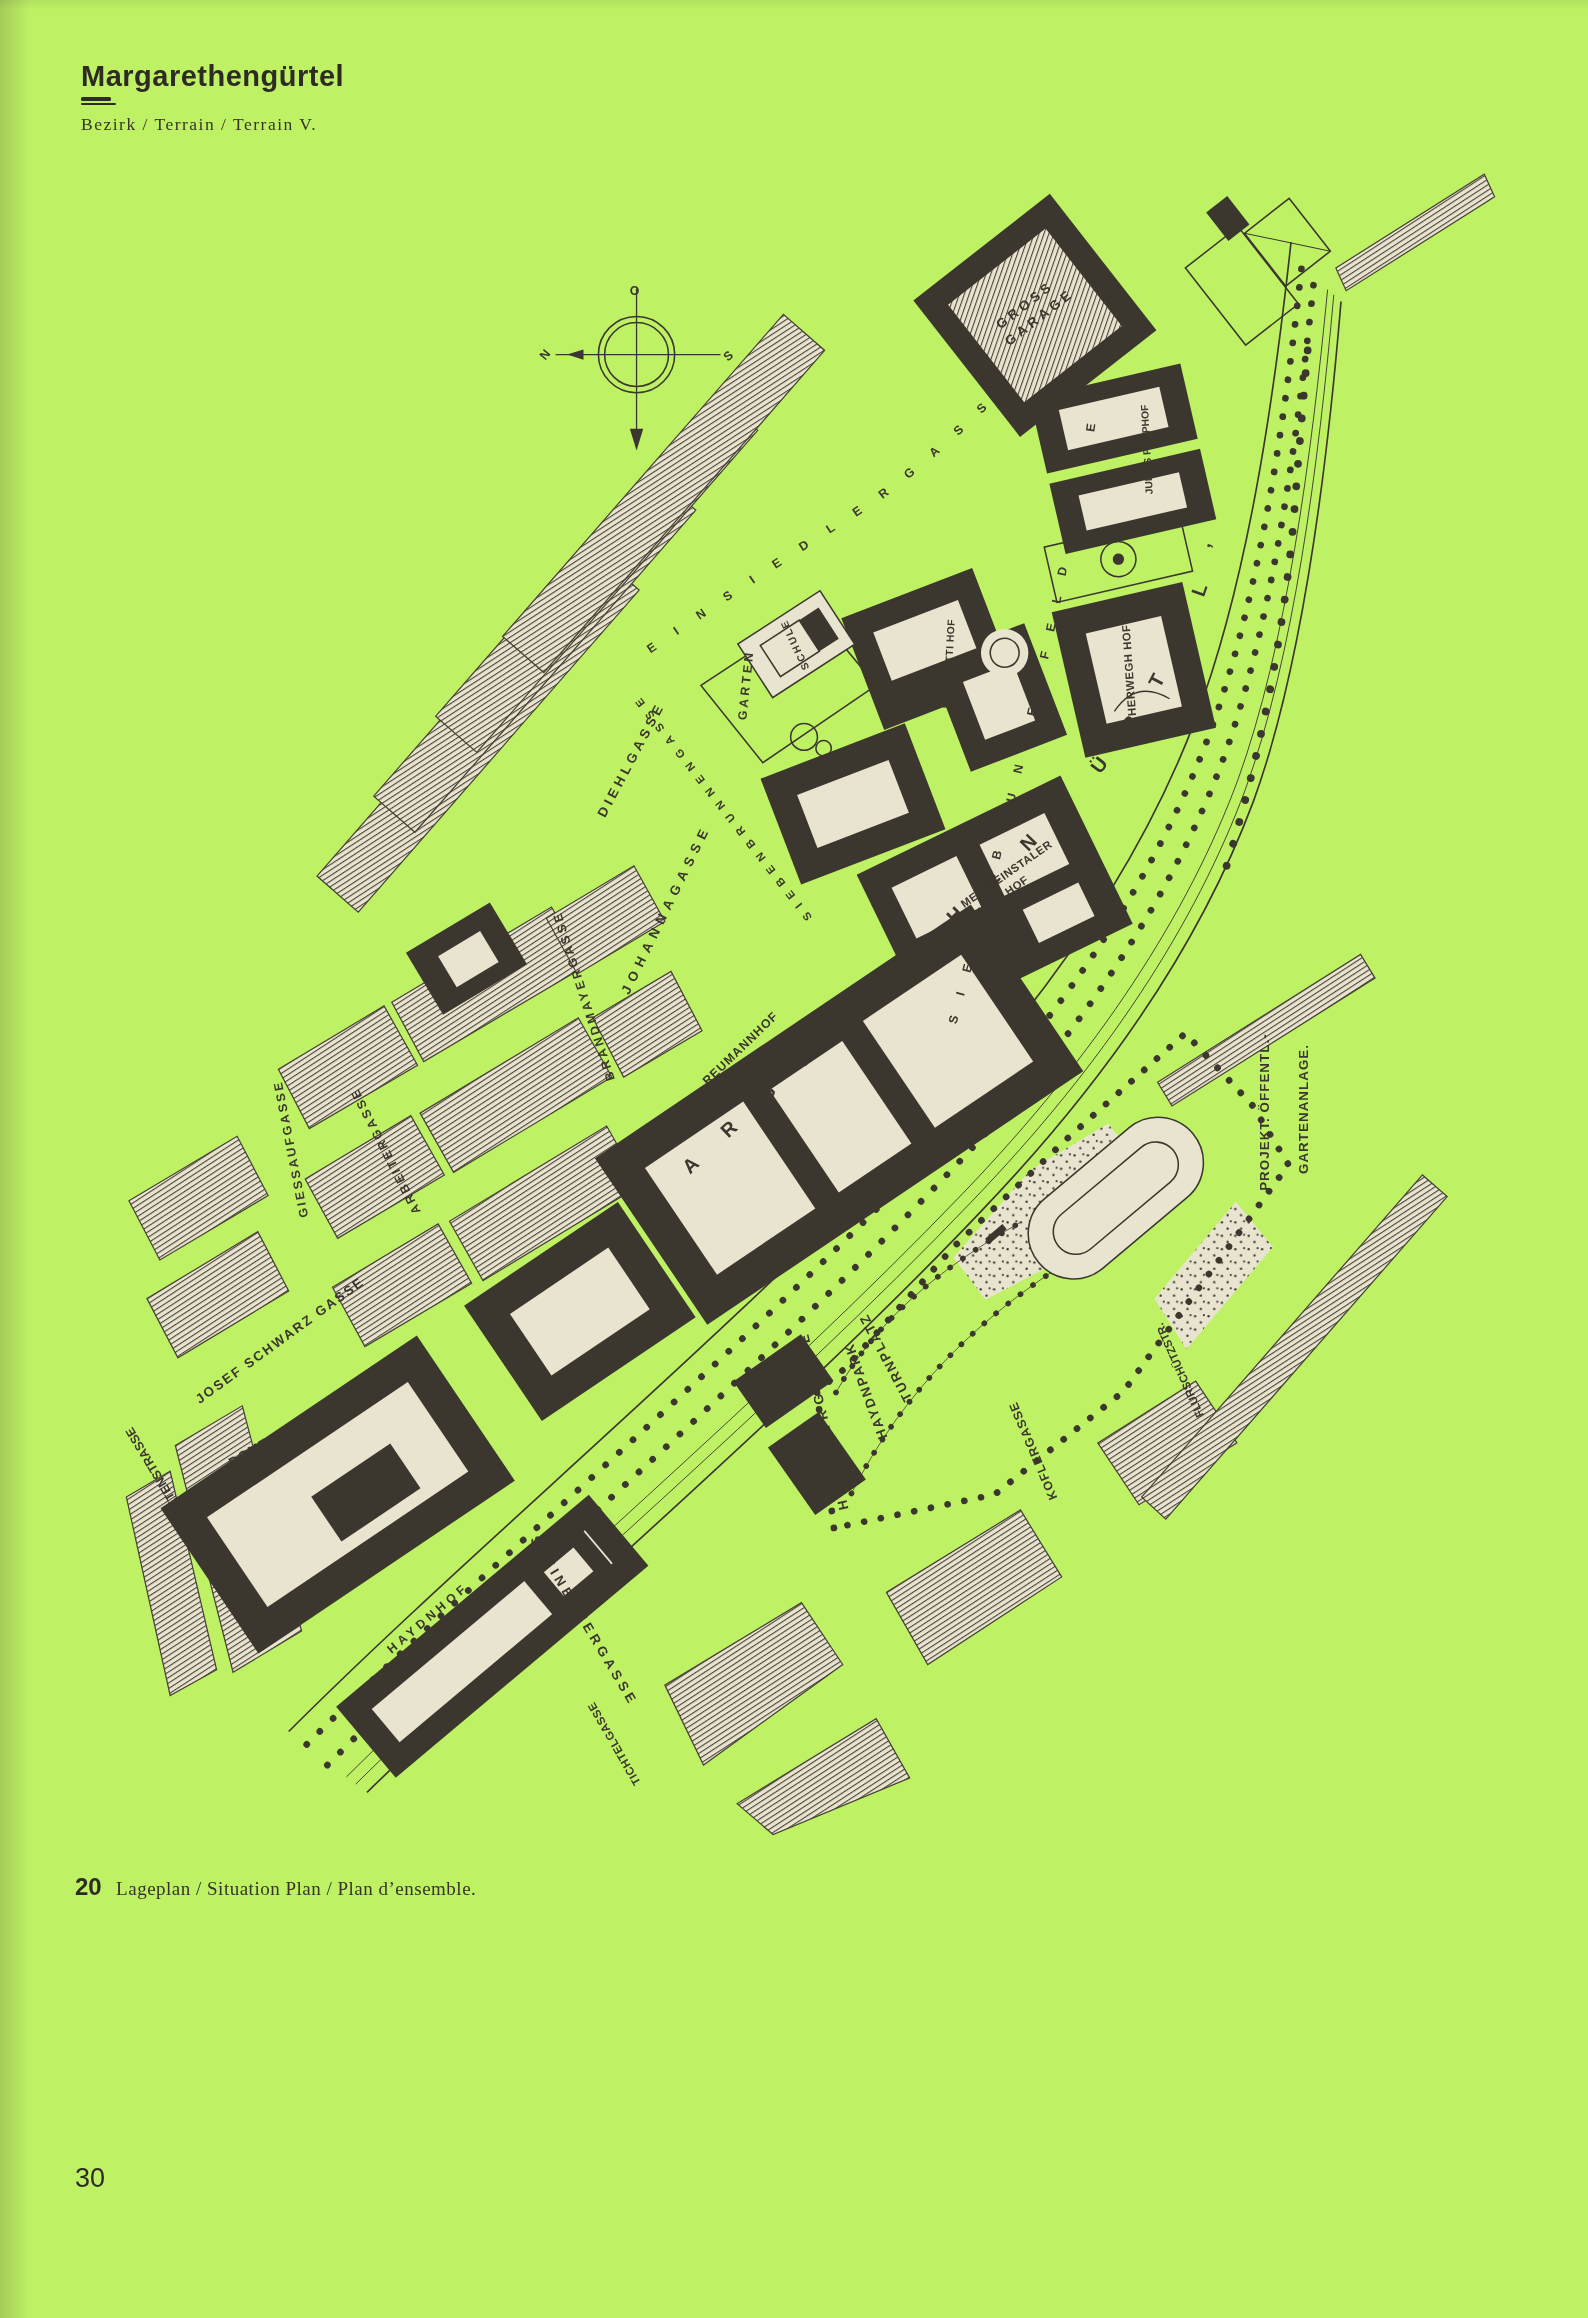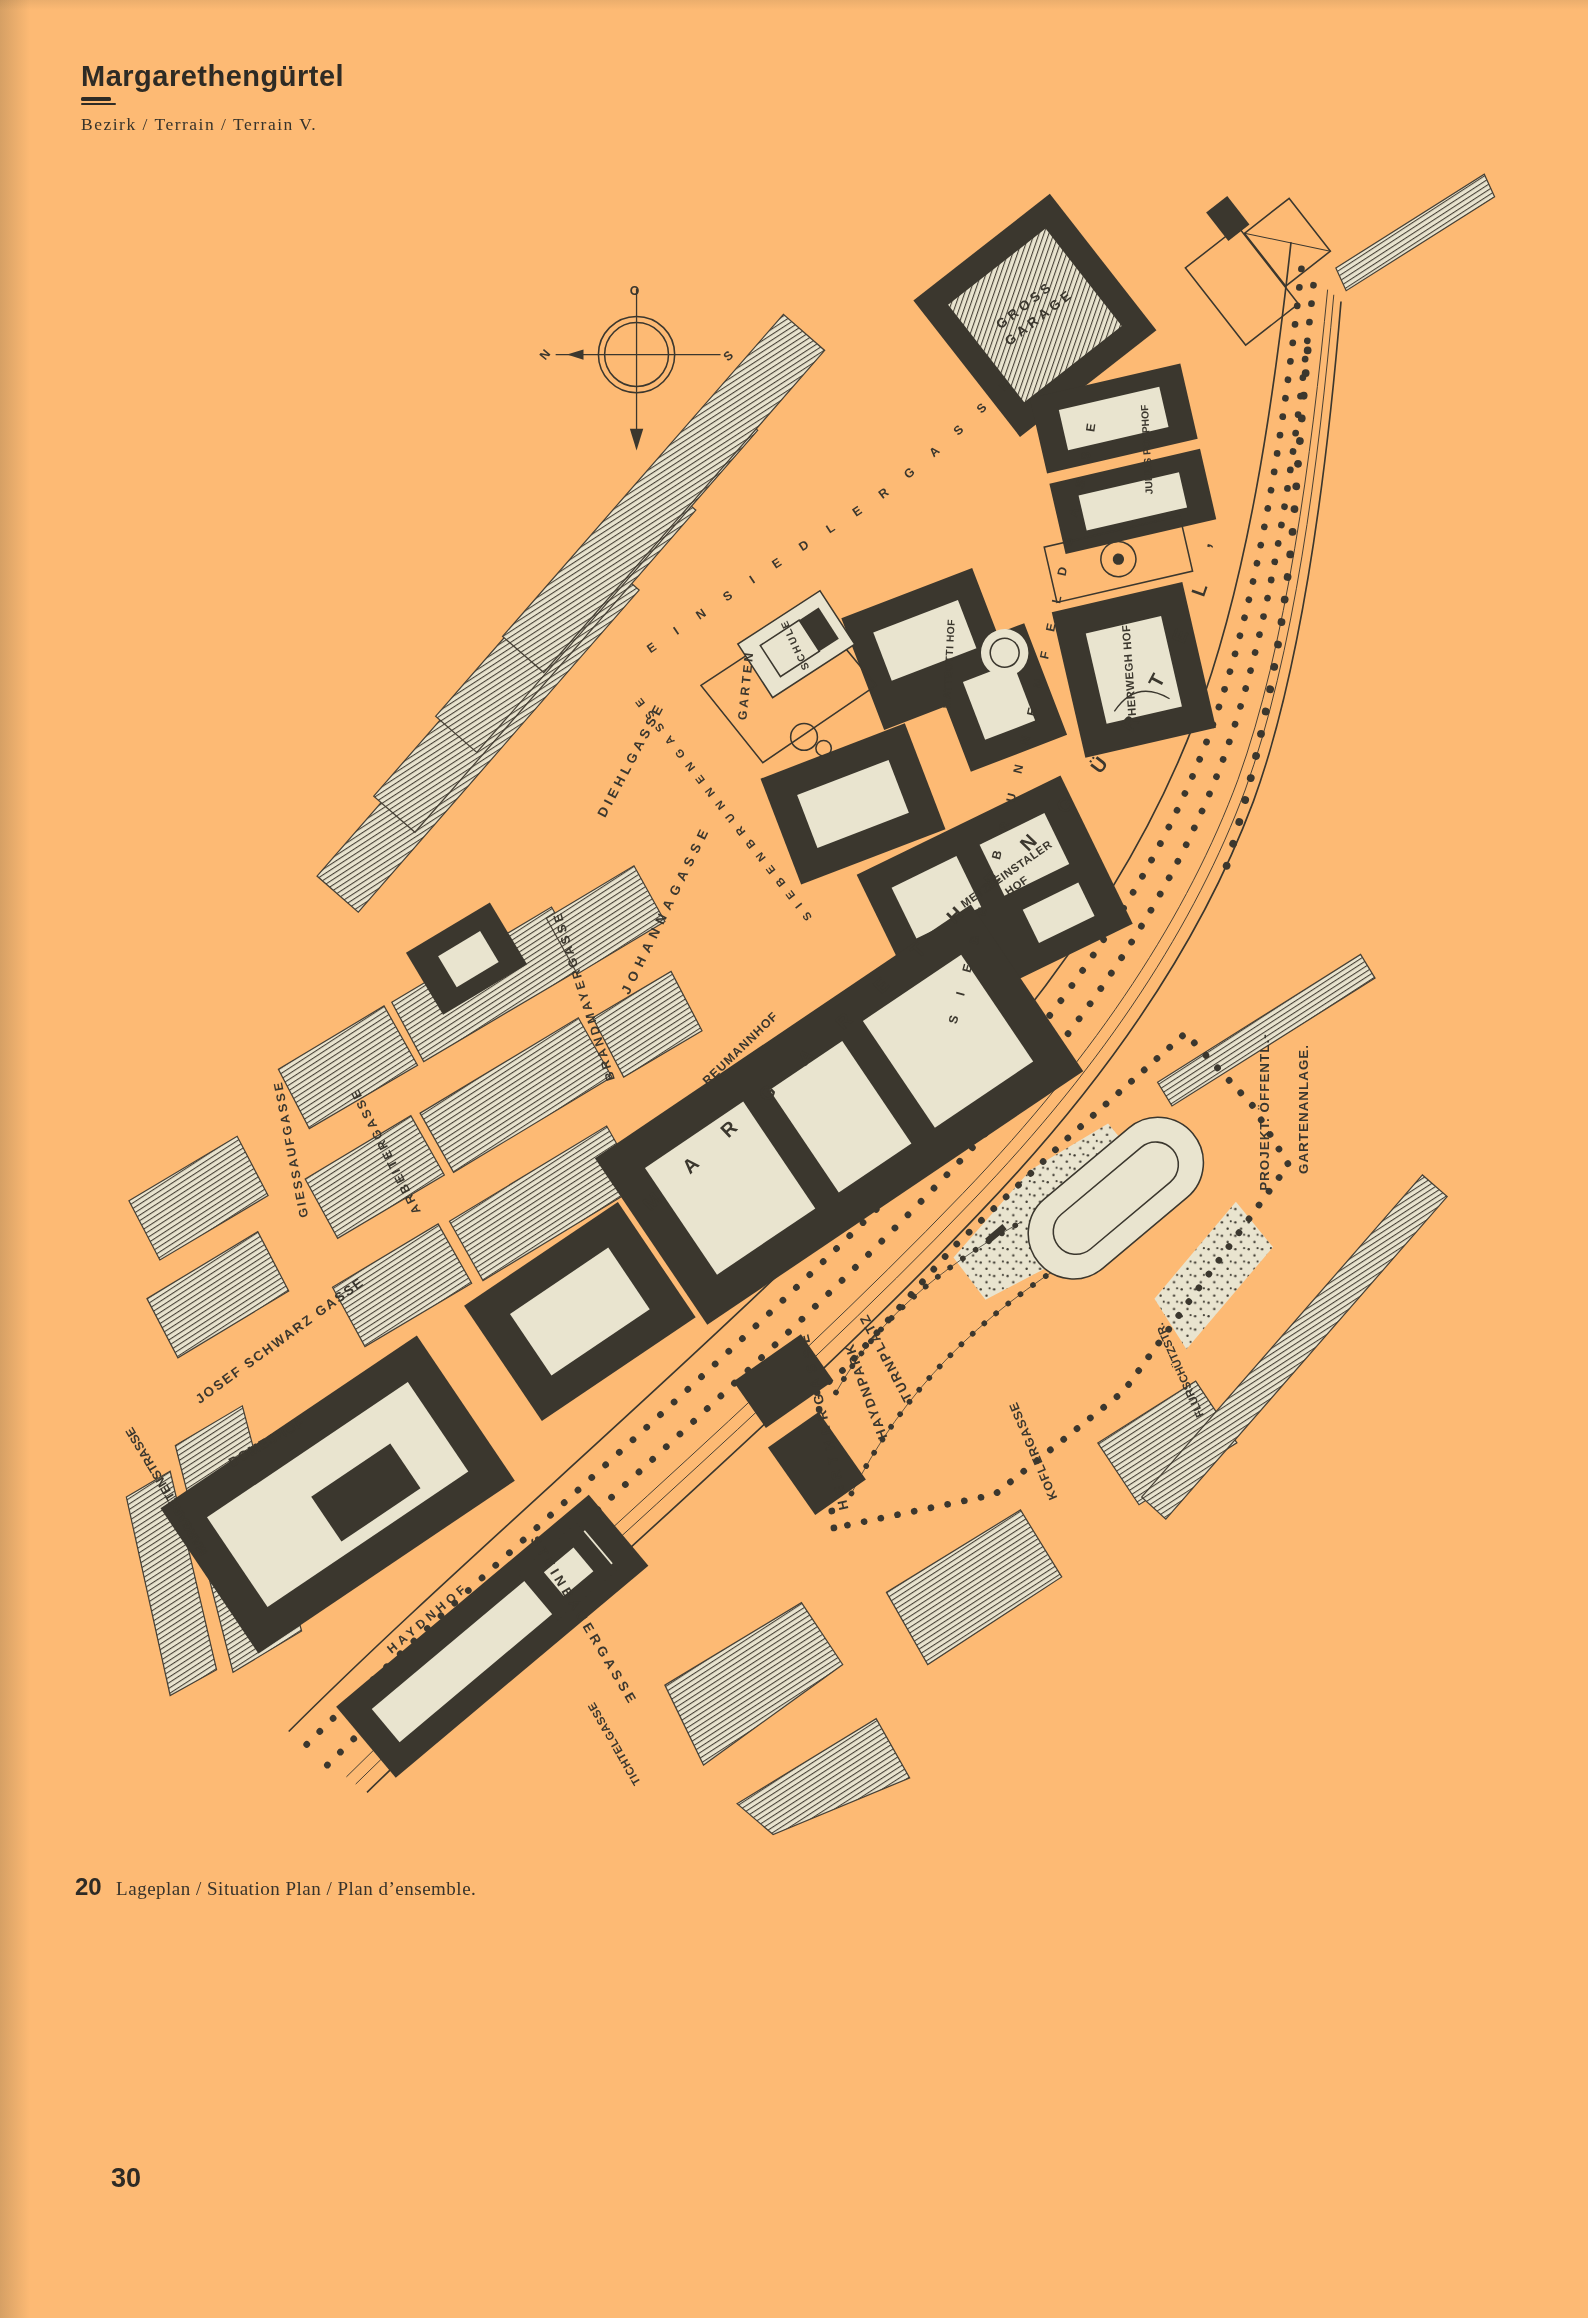--- a/index.html
+++ b/index.html
@@ -1,32 +1,32 @@
 <!DOCTYPE html>
 <html style="font-size:8.2px"><head>
 <meta charset="utf-8">
 <style>
   html,body{margin:0;padding:0;width:1589px;height:2319px;overflow:hidden;
     background:#e9e4cf;font-family:"Liberation Sans",sans-serif;}
-  .page{position:absolute;inset:0;background:#fdba74;}
+  .page{position:absolute;inset:0;background:#bef264;}
   .edgeL{position:absolute;left:0;top:0;bottom:0;width:30px;
     background:linear-gradient(90deg,rgba(74,67,45,.22),rgba(74,67,45,0));}
   .edgeT{position:absolute;left:0;top:0;right:0;height:10.3px;
     background:linear-gradient(180deg,rgba(74,67,45,.10),rgba(74,67,45,0));}
   .hdr{position:absolute;left:81px;top:60px;color:#2e2b25;}
   .title{font-size:29px;font-weight:bold;letter-spacing:0.5px;}
   .mark1{width:30px;height:3.6px;background:#2e2b25;margin-top:4.1px;border-radius:1.5px;}
   .mark2{width:35px;height:2.1px;background:#2e2b25;margin-top:2.6px;border-radius:1px;}
   .sub{font-family:"Liberation Serif",serif;font-size:17.5px;letter-spacing:1.5px;
     margin-top:8.2px;color:#37332b;}
   .cap{position:absolute;left:75px;top:1873px;display:flex;align-items:baseline;
     gap:14.4px;color:#37332b;}
   .capnum{font-size:24px;font-weight:bold;color:#2e2b25;}
   .captxt{font-family:"Liberation Serif",serif;font-size:19px;letter-spacing:0.5px;}
-  .pgnum{position:absolute;left:75px;top:2163px;font-size:27px;font-weight:bold;color:#2e2b25;margin-left:36px;}
+  .pgnum{position:absolute;left:75px;top:2163px;font-size:27px;font-weight:normal;color:#2e2b25;}
   svg.map{position:absolute;left:0;top:0;}
   svg text{fill:#3b372e;font-family:"Liberation Sans",sans-serif;font-weight:700;}
   .blk{fill:#3b372e;}
   .ppr{fill:#e9e4cf;}
   .otl{fill:none;stroke:#3b372e;stroke-width:3;}
   .otl2{fill:#e9e4cf;stroke:#3b372e;stroke-width:3;}
   .hatch{fill:url(#hatch);stroke:#474136;stroke-width:2.4;}
   .dots{fill:none;stroke:#3b372e;stroke-linecap:round;}
   .thin{fill:none;stroke:#3b372e;}
 </style>

